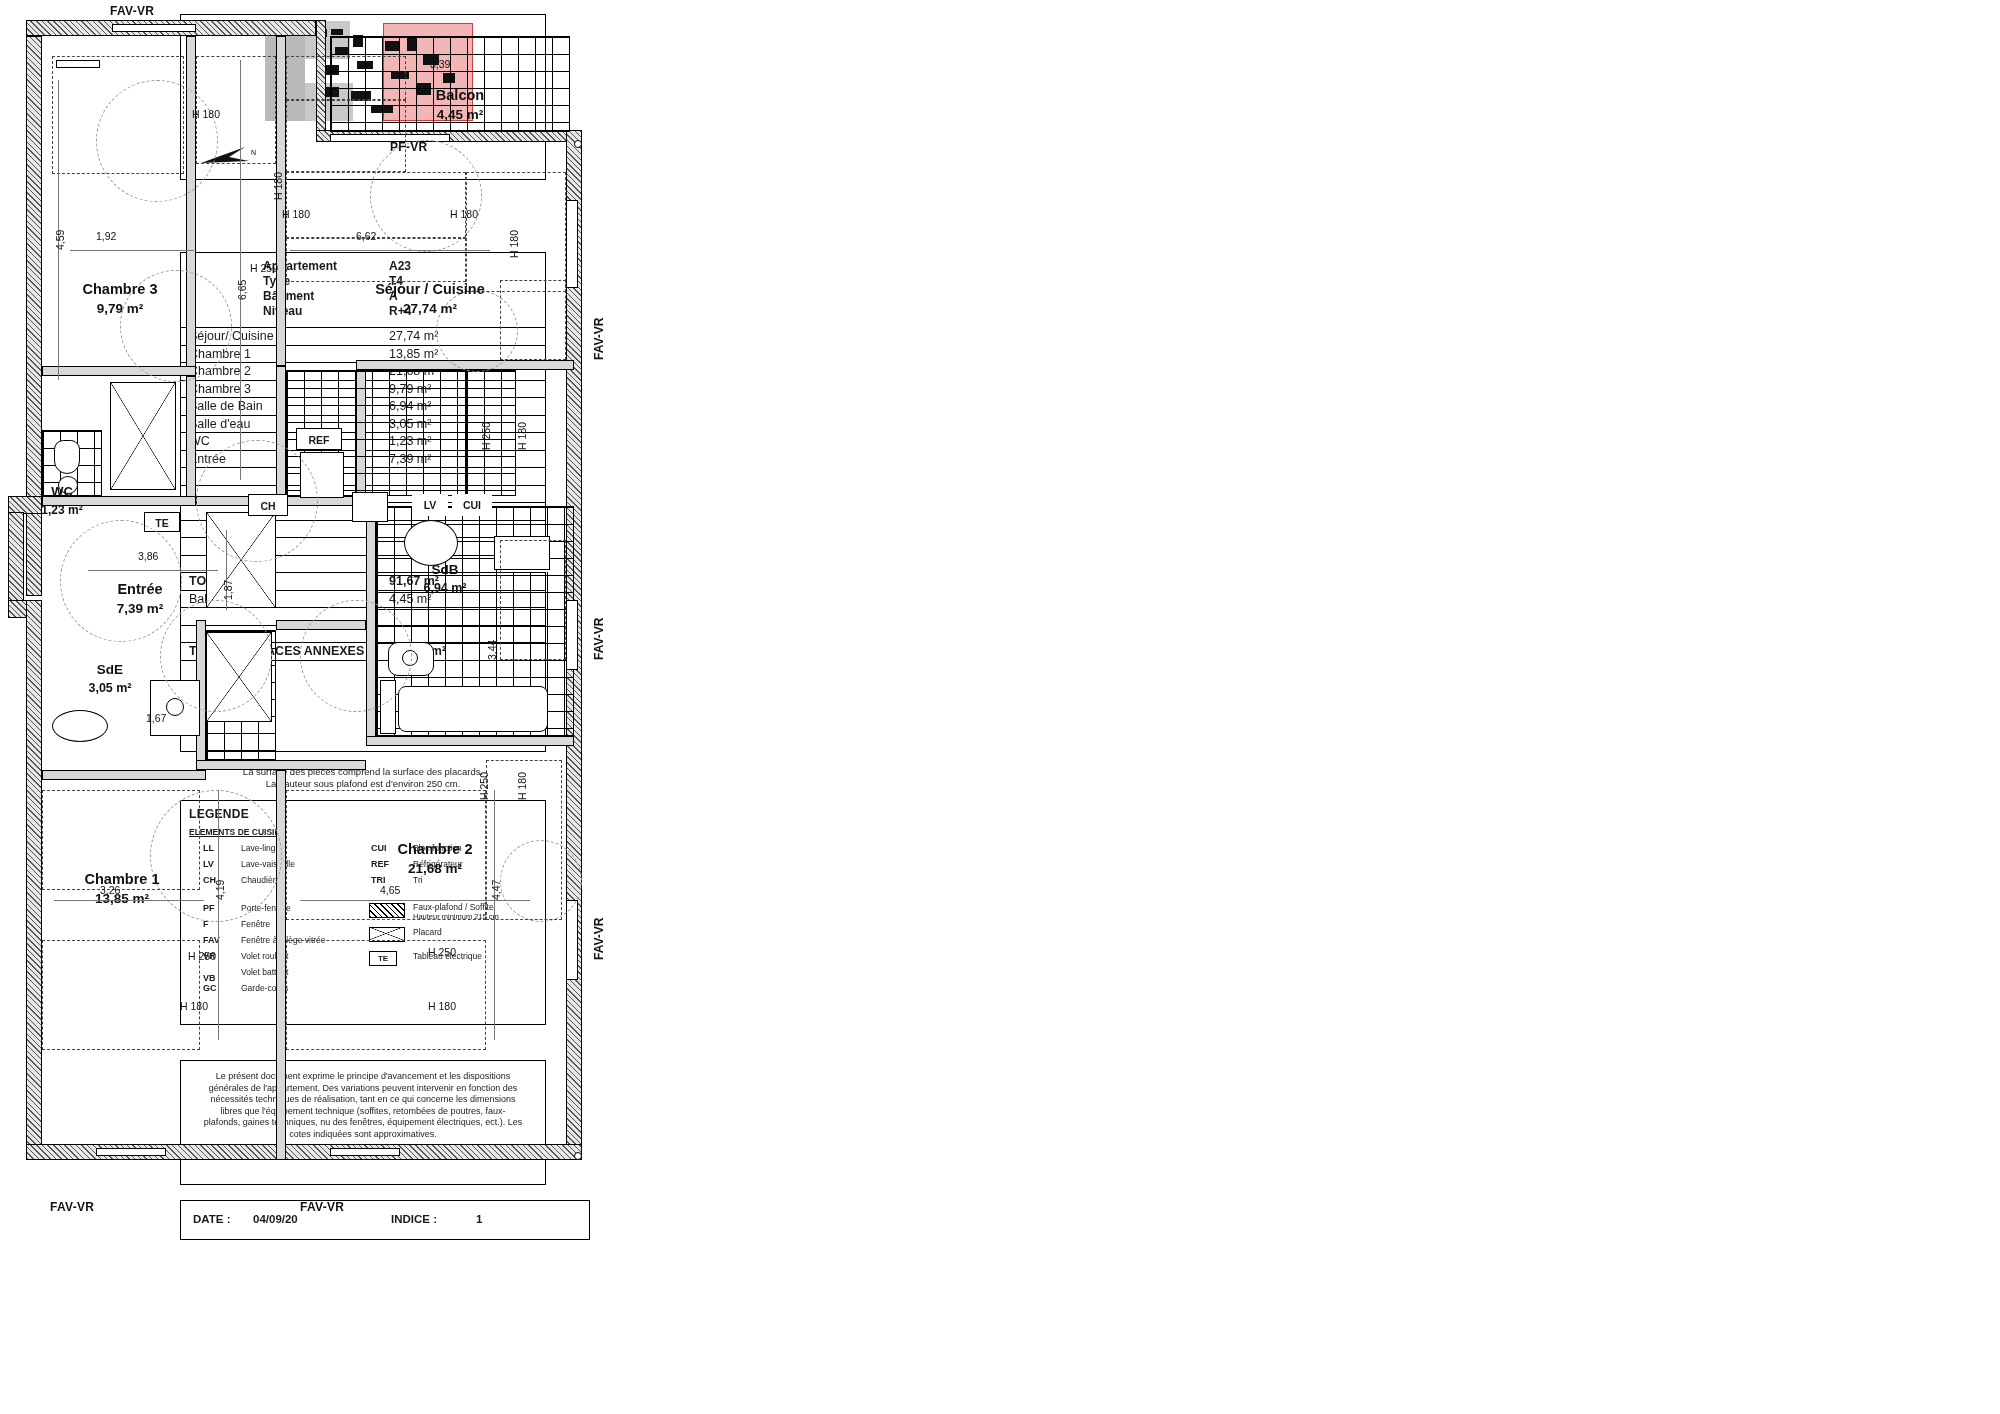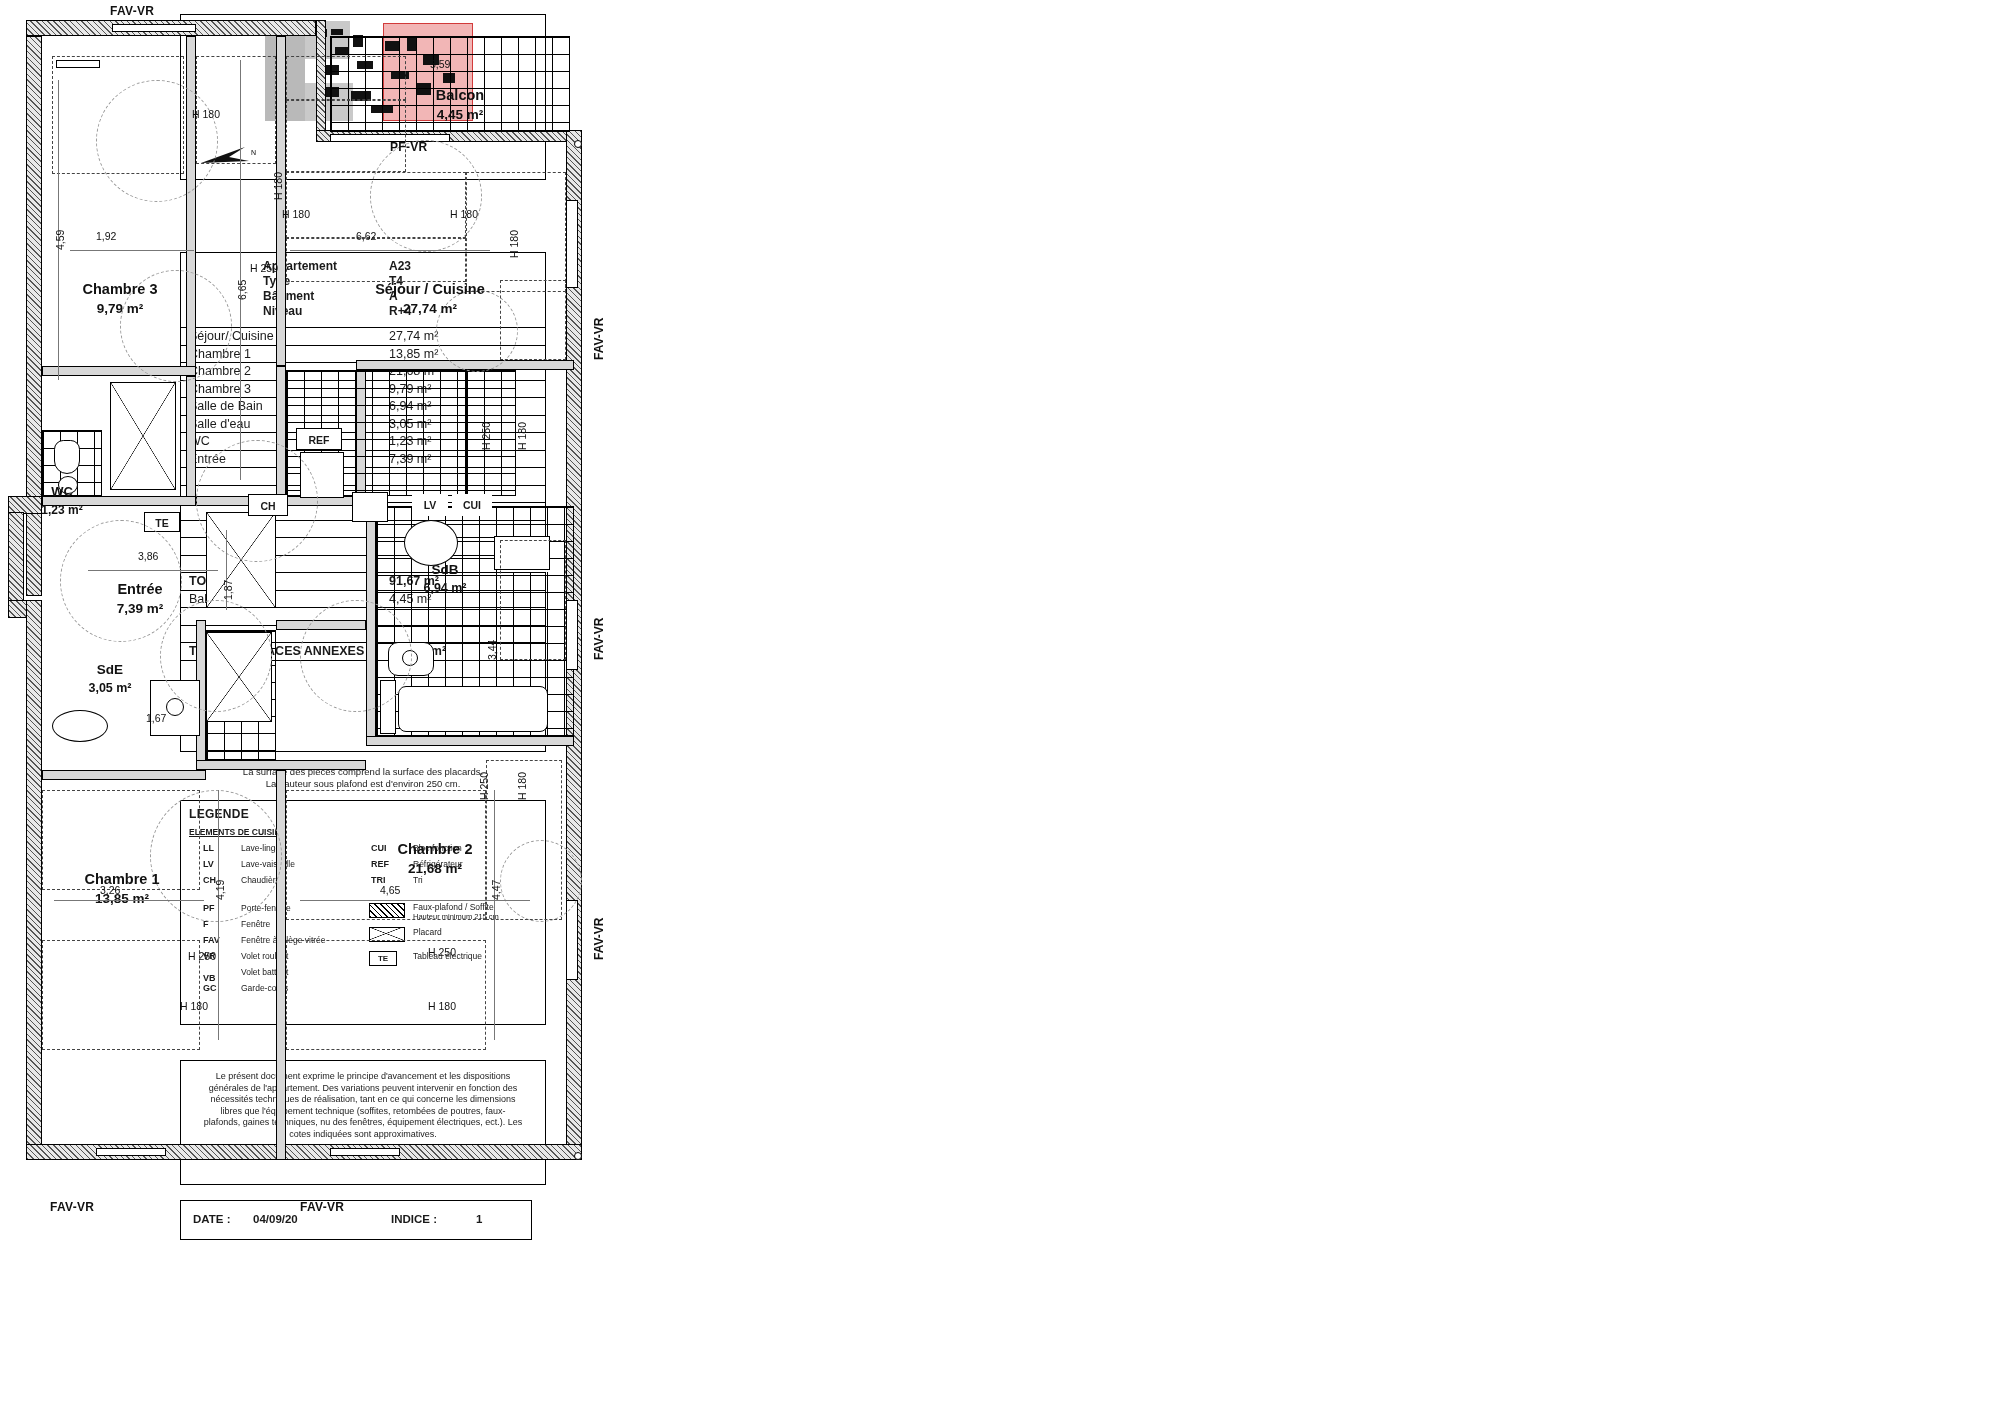--- a/index.html
+++ b/index.html
@@ -49,21 +49,21 @@
   .xbox:before,.xbox:after{content:"";position:absolute;left:-1px;top:-1px;width:34px;height:13px;}
   .xbox:before{background:linear-gradient(to top right,transparent calc(50% - .6px),#000 50%,transparent calc(50% + .6px));}
   .xbox:after{background:linear-gradient(to bottom right,transparent calc(50% - .6px),#000 50%,transparent calc(50% + .6px));}
   .tebox{position:absolute;width:26px;height:13px;border:1px solid #000;background:#fff;font-size:8px;text-align:center;font-weight:bold;line-height:13px;}
 
   
   #disc{left:180px;top:1060px;width:366px;height:125px;}
   #disc p{margin:0;padding:10px 22px 0 22px;font-size:9px;line-height:11.5px;text-align:center;color:#222;}
 
   
-  #datebox{left:180px;top:1200px;width:352px;height:40px;}
+  #datebox{left:180px;top:1200px;width:410px;height:40px;}
   #datebox .d{position:absolute;top:12px;font-size:11.5px;font-weight:bold;}
 
   
   #plan{left:960px;top:20px;width:800px;height:1360px;}
   .wall{position:absolute;background:#d8d8d8;border:1px solid #000;box-sizing:border-box;}
   .wallh{position:absolute;box-sizing:border-box;border:1px solid #000;
     background:repeating-linear-gradient(45deg,#555 0 1px,#e8e8e8 1px 4px);}
   .dash{position:absolute;border:1px dashed #444;box-sizing:border-box;}
   .tile{position:absolute;box-sizing:border-box;border:1px solid #000;
     background:
@@ -398,21 +398,21 @@
   <div class="dimlineV" style="left:58px;top:80px;height:300px;"></div>
   <div class="dimv" style="left:54px;top:250px;">4,59</div>
   <div class="dimline" style="left:70px;top:250px;width:124px;"></div>
   <div class="dim" style="left:96px;top:230px;">1,92</div>
 
   <div class="dimlineV" style="left:240px;top:60px;height:420px;"></div>
   <div class="dimv" style="left:236px;top:300px;">6,65</div>
   <div class="dimline" style="left:290px;top:250px;width:200px;"></div>
   <div class="dim" style="left:356px;top:230px;">6,62</div>
 
-  <div class="dim" style="left:430px;top:58px;">5,59</div>
+  <div class="dim" style="left:430px;top:58px;">3,39</div>
 
   <div class="dimline" style="left:88px;top:570px;width:130px;"></div>
   <div class="dim" style="left:138px;top:550px;">3,86</div>
   <div class="dimlineV" style="left:226px;top:530px;height:80px;"></div>
   <div class="dimv" style="left:222px;top:600px;">1,87</div>
 
   <div class="dim" style="left:146px;top:712px;">1,67</div>
   <div class="dimv" style="left:486px;top:660px;">3,44</div>
 
   <div class="dimline" style="left:54px;top:900px;width:150px;"></div>

